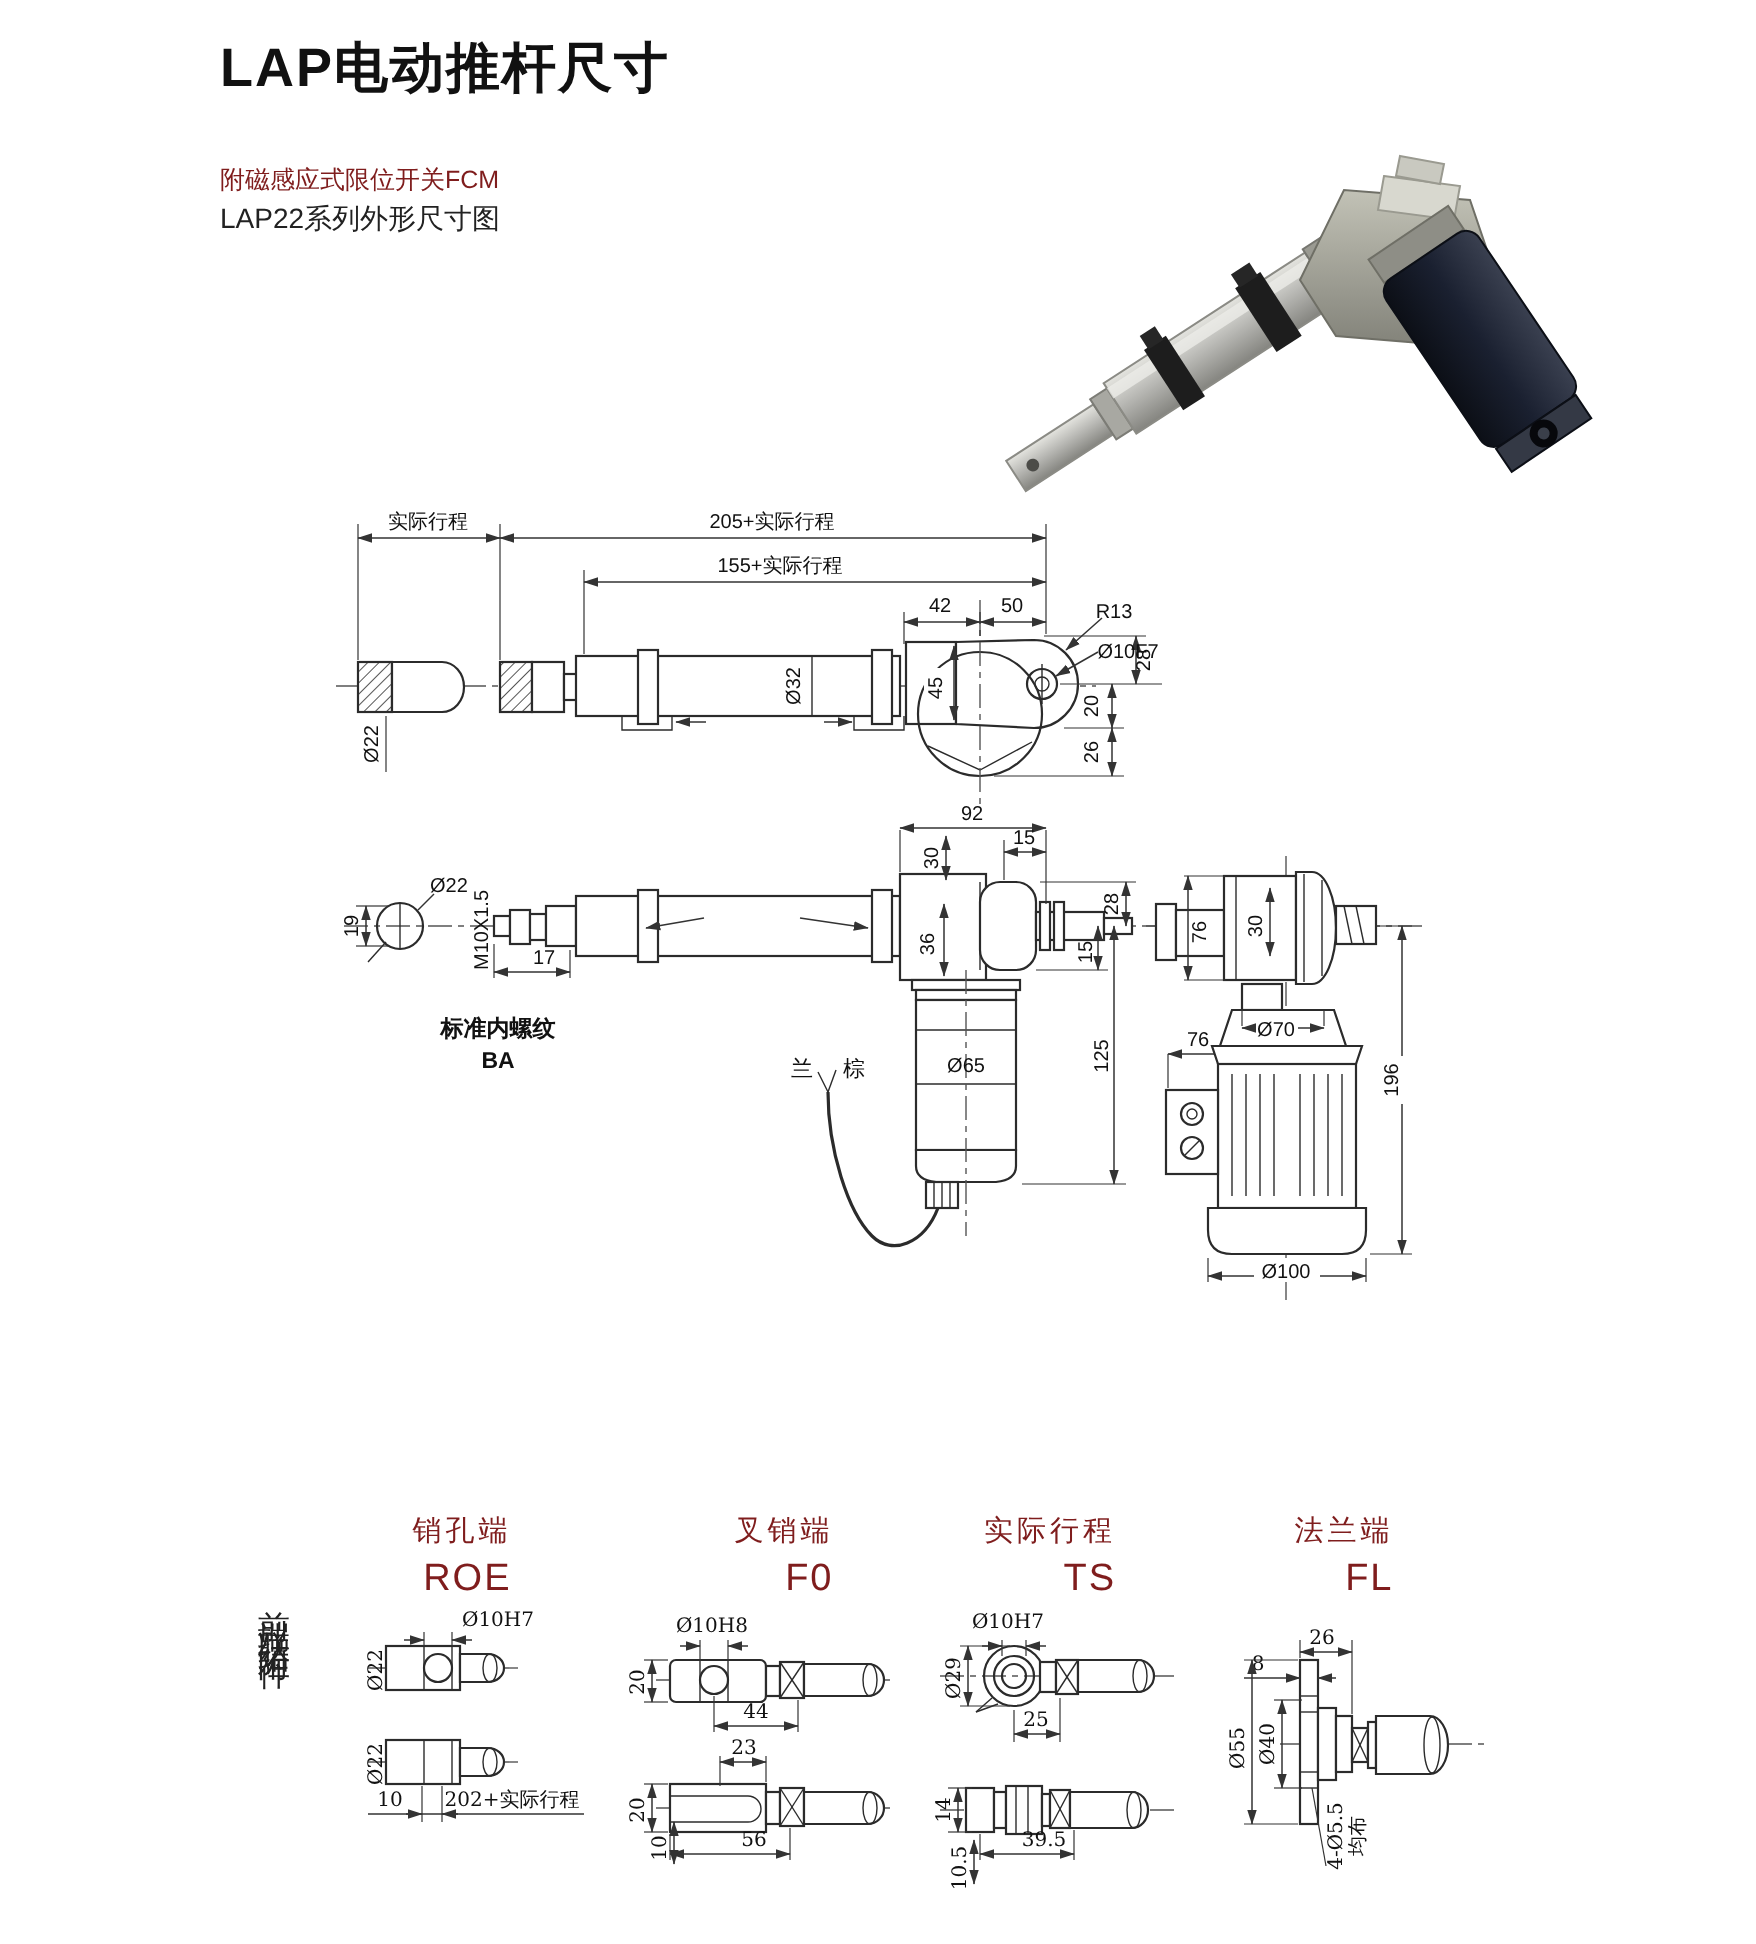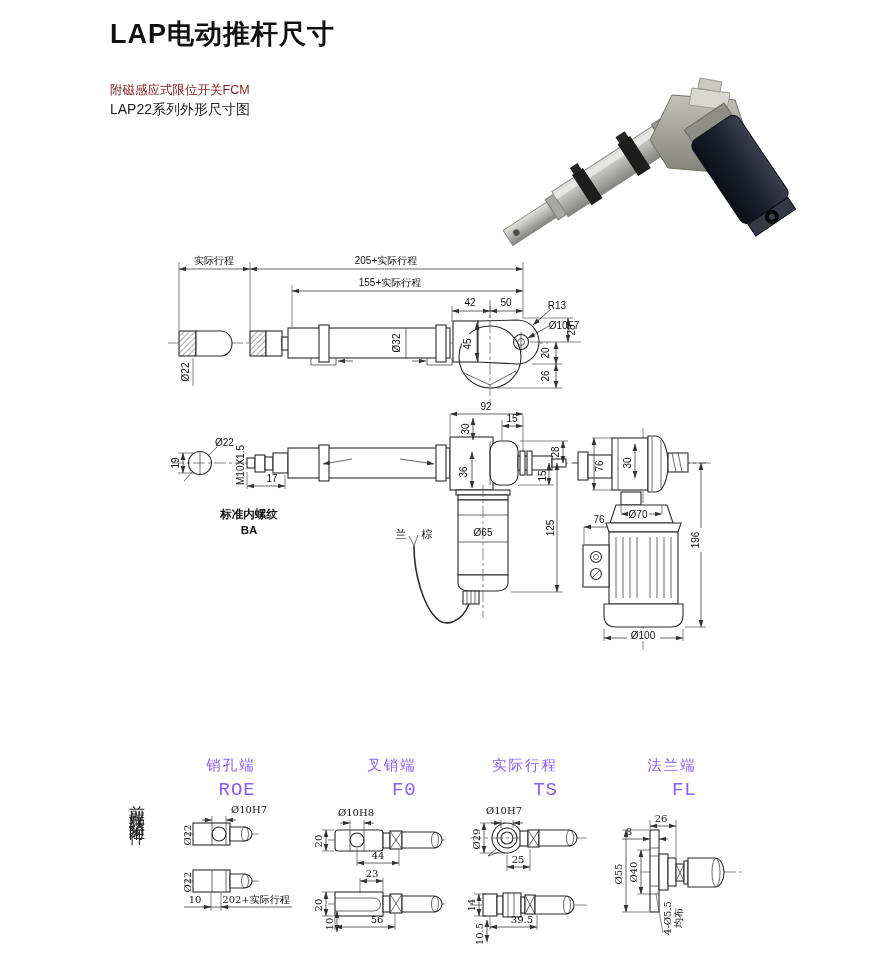--- a/index.html
+++ b/index.html
@@ -2,21 +2,21 @@
 <html><head>
 <meta charset="utf-8">
 <style>
   html,body{margin:0;padding:0;background:#f4f4f4;}
   .page{position:relative;width:878px;height:972px;background:#ffffff;overflow:hidden;
         font-family:"Liberation Sans",sans-serif;}
   .title{position:absolute;left:110px;top:16px;font-size:27px;font-weight:700;color:#111;letter-spacing:1px;}
   .sub1{position:absolute;left:110px;top:59px;font-size:14px;color:#222;margin-top:42px;}
   .sub2{position:absolute;left:110px;top:82px;font-size:12.5px;color:#7f1d1d;}
   .fh{position:absolute;top:756px;transform:translateX(-50%);text-align:center;
-      font-family:Liberation Mono, monospace;color:#8b5cf6;}
+      font-family:Liberation Sans, sans-serif;color:#7f1d1d;}
   .fh-t{font-size:14.5px;letter-spacing:2px;}
   .fh-c{font-size:19px;margin-top:4px;letter-spacing:1px;text-align:right;}
   .side{position:absolute;left:126px;top:792px;height:138px;writing-mode:vertical-rl;
         text-orientation:upright;font-family:"DejaVu Serif",serif;font-size:16px;
         letter-spacing:5px;color:#222;}
   svg.art{position:absolute;left:0;top:0;}
   .ln{fill:#fff;stroke:#2b2b2b;stroke-width:1.1;}
   .lnn{fill:none;stroke:#2b2b2b;stroke-width:1.1;}
   .thin{fill:none;stroke:#2b2b2b;stroke-width:.7;}
   .hatch{fill:url(#h45);stroke:#2b2b2b;stroke-width:1.1;}

